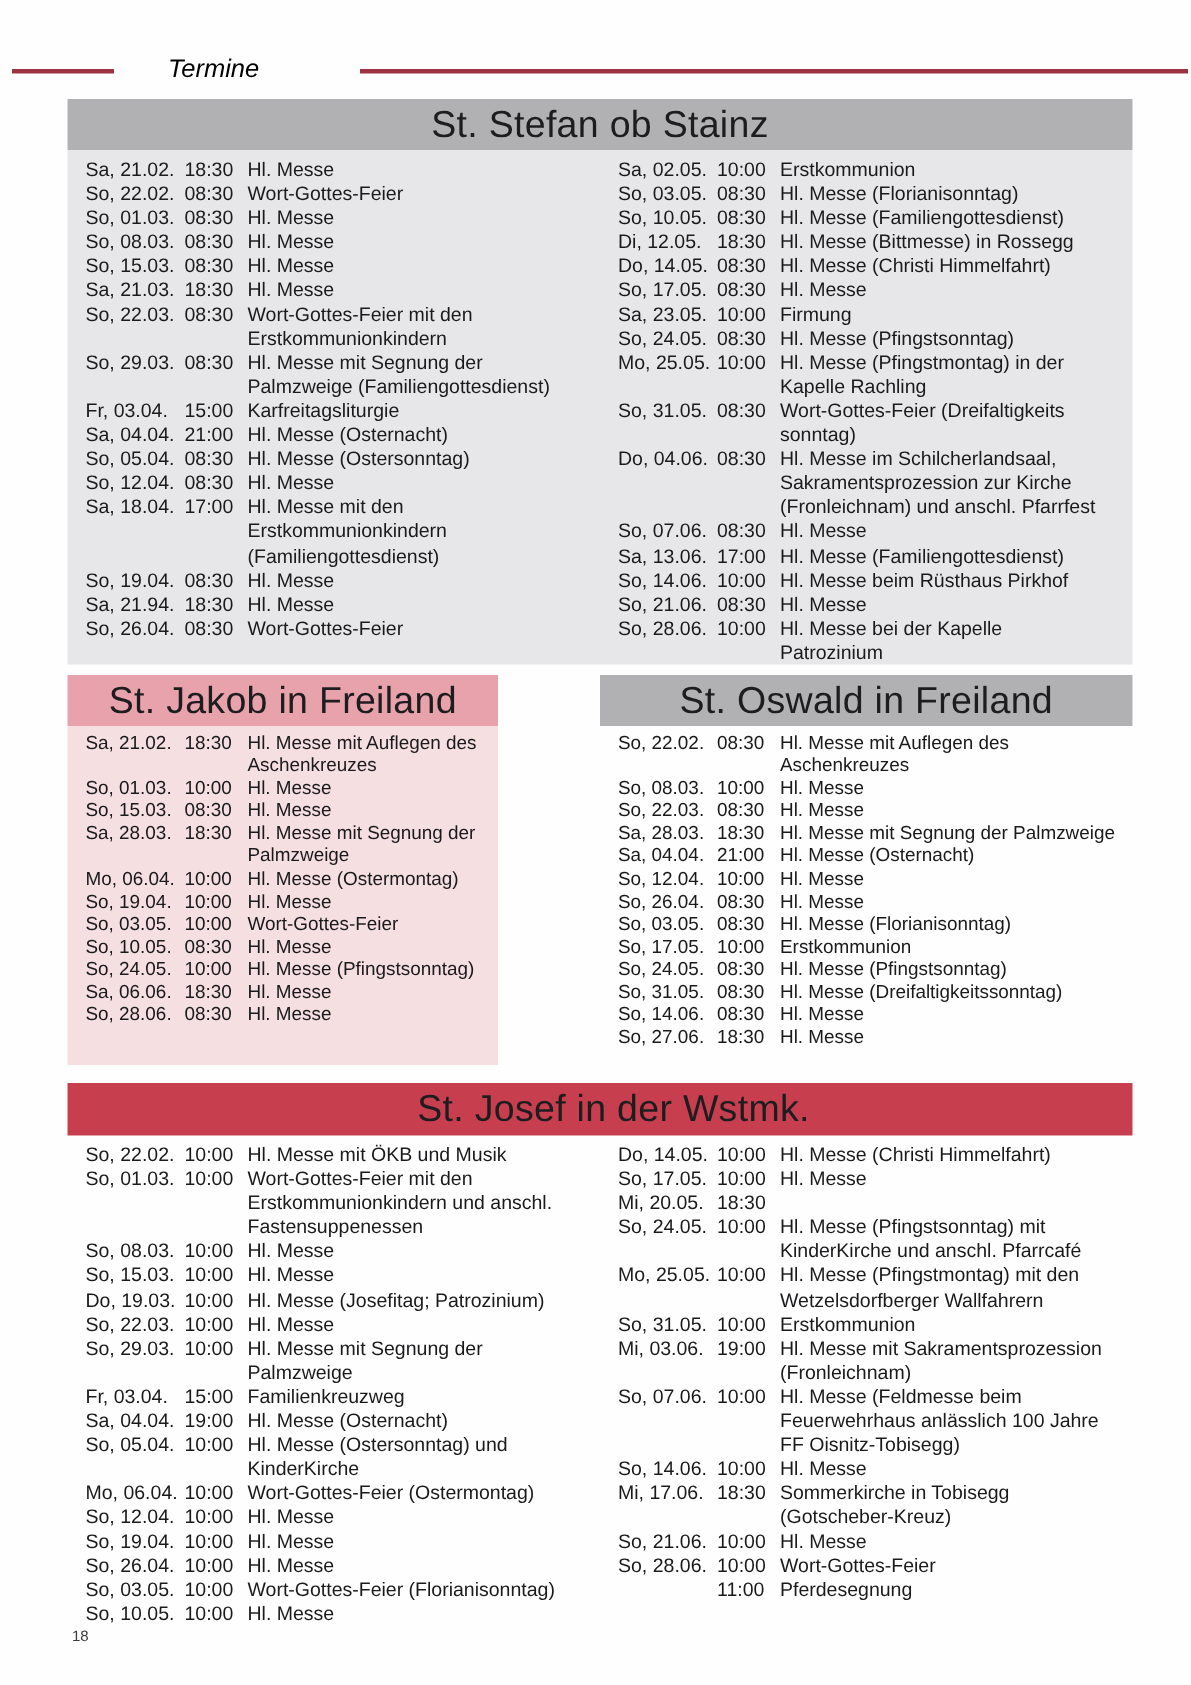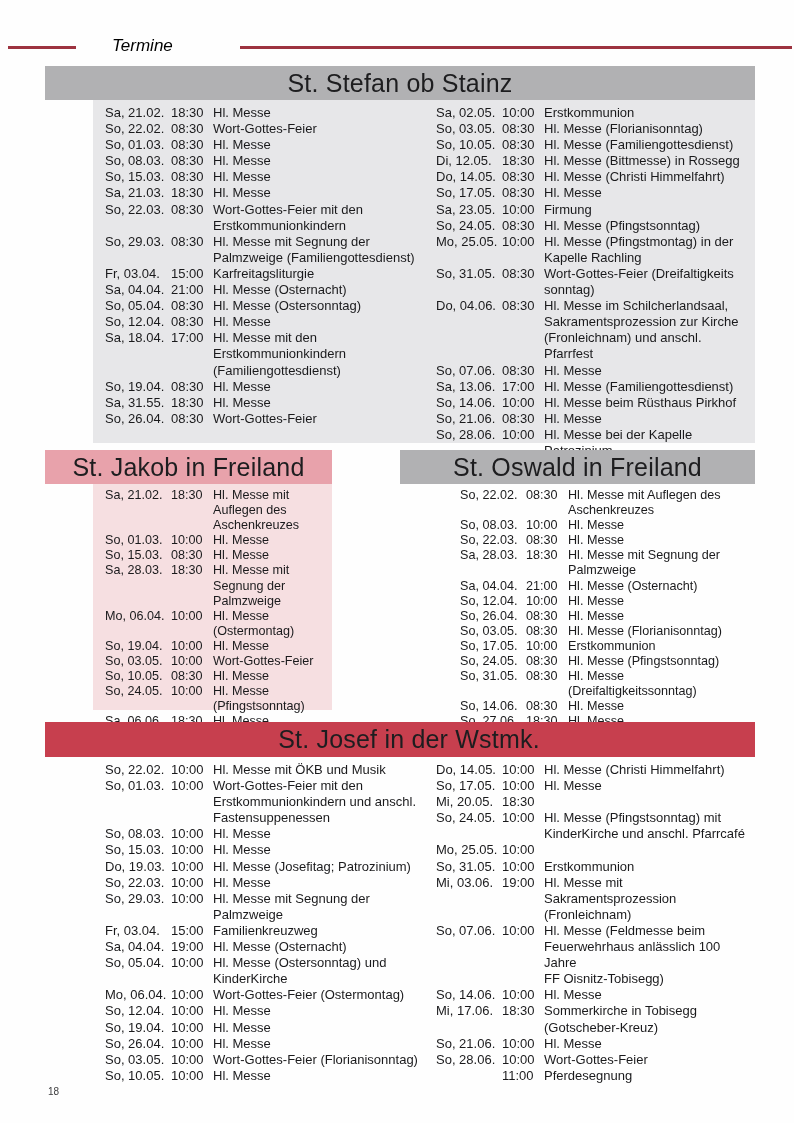--- a/index.html
+++ b/index.html
@@ -32,21 +32,21 @@
   .sec-jakob  .sec-body { height:226px; }
   .sec-oswald { left:400px; top:450px; width:355px; }
   .sec-oswald .sec-body { height:226px; }
   .sec-josef  { left:45px; top:722px; width:710px; }
   .sec-josef  .sec-header { height:35px; }
   .sec-josef  .sec-body { height:318px; }
 
   .two-col { display:flex; }
   .two-col .col { width:50%; box-sizing:border-box; }
 
-  .sec-body { padding-top:5px; box-sizing:border-box;margin-left:48px; }
+  .sec-body { padding-top:5px; box-sizing:border-box; }
   .sec-jakob .sec-body, .sec-oswald .sec-body { padding-top:4px; }
 
   .entry {
     display:grid; grid-template-columns:66px 42px 1fr;
     padding-left:12px; padding-right:4px;
     font-size:13px; line-height:16.1px;
   }
   .sec-jakob .entry, .sec-oswald .entry { font-size:12.6px; line-height:15.1px; }
   .entry .e { white-space:pre-line; }
 
@@ -138,21 +138,21 @@
             <span class="e">Hl. Messe mit den
 Erstkommunionkindern
 (Familiengottesdienst)</span>
           </div>
           <div class="entry">
             <span class="d">So, 19.04.</span>
             <span class="t">08:30</span>
             <span class="e">Hl. Messe</span>
           </div>
           <div class="entry">
-            <span class="d">Sa, 31.55.</span>
+            <span class="d">Sa, 21.94.</span>
             <span class="t">18:30</span>
             <span class="e">Hl. Messe</span>
           </div>
           <div class="entry">
             <span class="d">So, 26.04.</span>
             <span class="t">08:30</span>
             <span class="e">Wort-Gottes-Feier</span>
           </div>
         </div>
       <div class="col">
@@ -495,20 +495,22 @@
           </div>
           <div class="entry">
             <span class="d">So, 24.05.</span>
             <span class="t">10:00</span>
             <span class="e">Hl. Messe (Pfingstsonntag) mit
 KinderKirche und anschl. Pfarrcafé</span>
           </div>
           <div class="entry">
             <span class="d">Mo, 25.05.</span>
             <span class="t">10:00</span>
+            <span class="e">Hl. Messe (Pfingstmontag) mit den
+Wetzelsdorfberger Wallfahrern</span>
           </div>
           <div class="entry">
             <span class="d">So, 31.05.</span>
             <span class="t">10:00</span>
             <span class="e">Erstkommunion</span>
           </div>
           <div class="entry">
             <span class="d">Mi, 03.06.</span>
             <span class="t">19:00</span>
             <span class="e">Hl. Messe mit Sakramentsprozession

